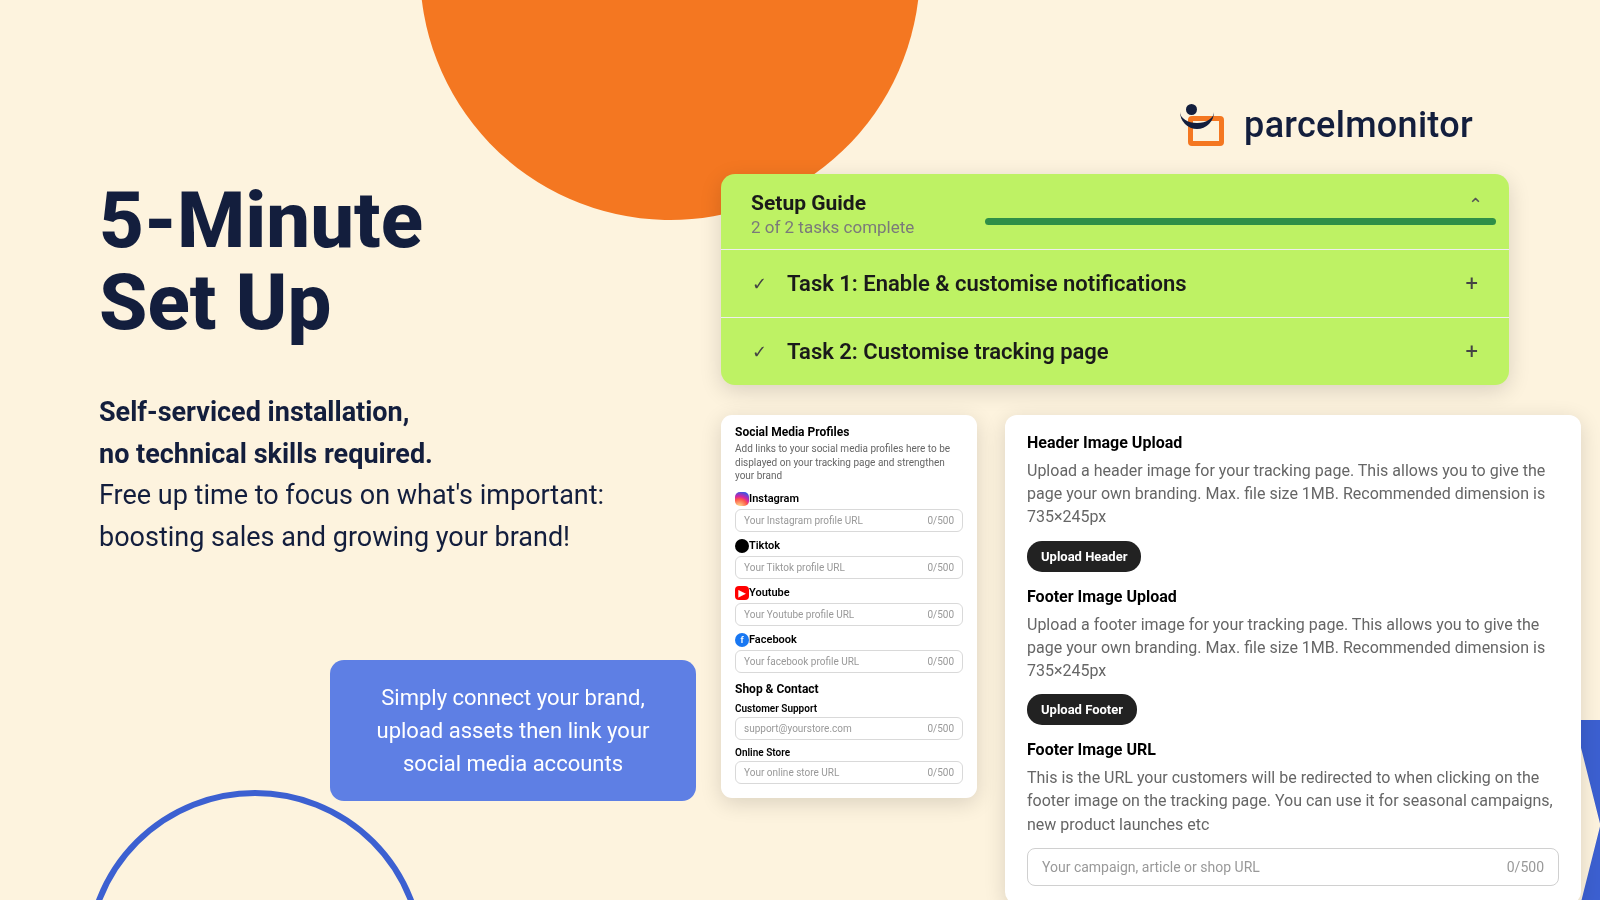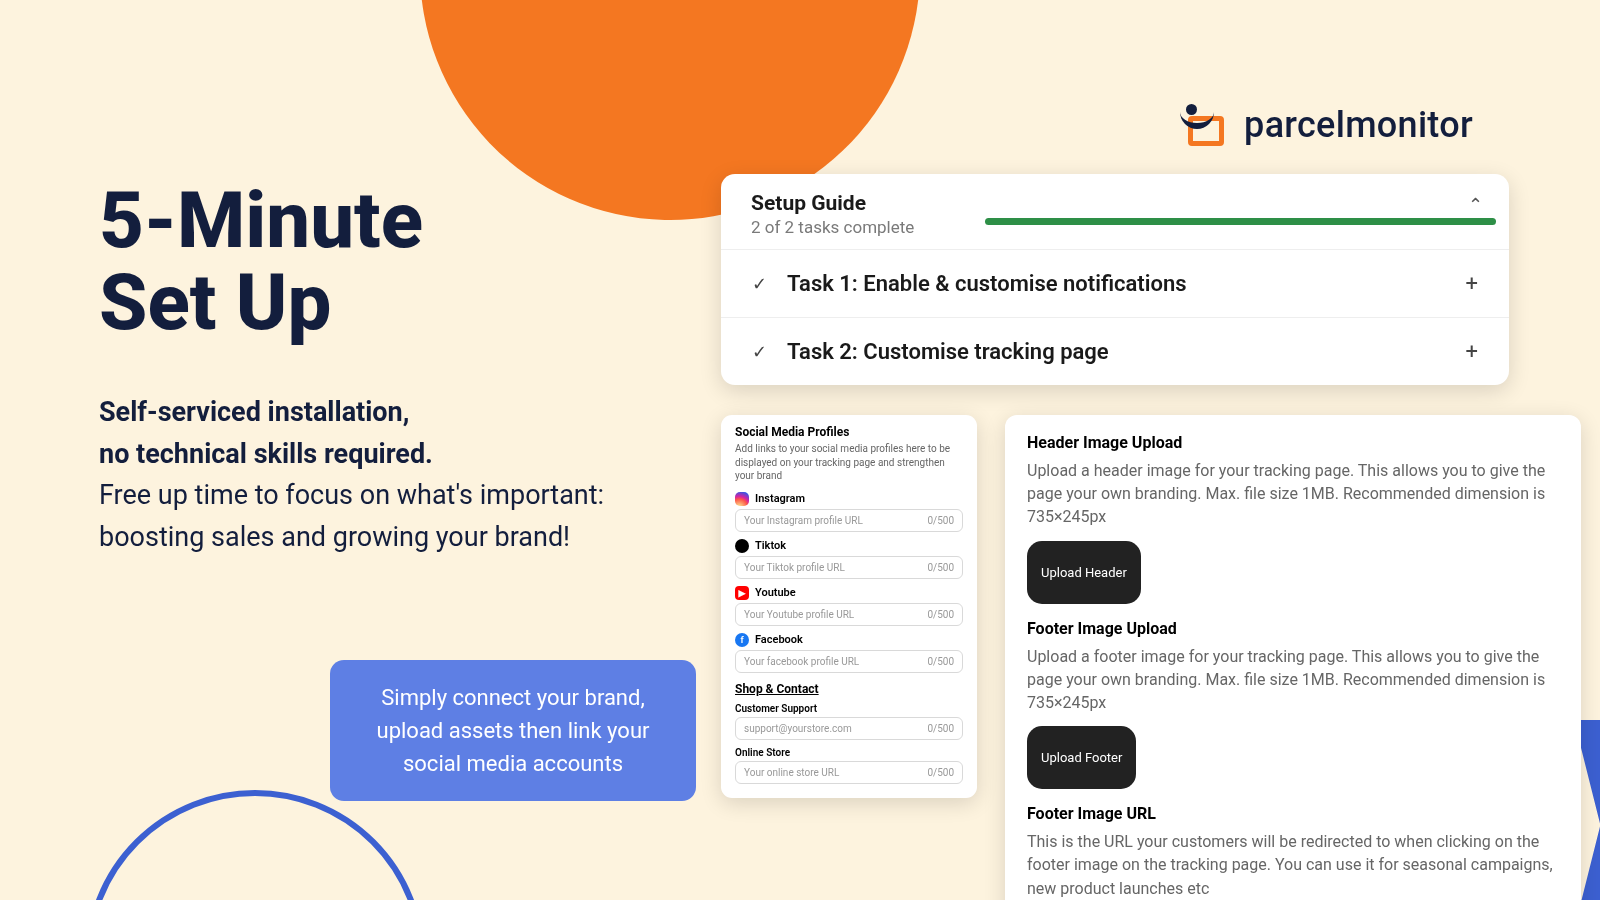--- a/index.html
+++ b/index.html
@@ -107,21 +107,21 @@
   font-size: 36px;
   font-weight: 500;
   letter-spacing: 0.3px;
   color: #131e3d;
 }
 
 .setup-card {
   position: absolute;
   top: 174px; left: 721px;
   width: 788px;
-  background: #ffffff;
+  background: #bef264;
   border-radius: 14px;
   box-shadow: 0 6px 22px rgba(0,0,0,0.14);
   padding: 0;
 }
 .setup-header {
   padding: 17px 30px 12px;
   position: relative;
 }
 .setup-header h2 {
   font-size: 21px; font-weight: 700; color: #1a1a1a;
@@ -156,53 +156,53 @@
   width: 256px;
   background: #fff;
   border-radius: 11px;
   box-shadow: 0 5px 21px rgba(0,0,0,0.14);
   padding: 10px 14px 14px;
   font-size: 11px;
 }
 .social-card h3 { font-size: 12px; font-weight: 700; margin-bottom: 3px; }
 .social-card .desc { font-size: 10px; color: #666; line-height: 1.35; margin-bottom: 9px; }
 .social-item { margin-bottom: 7px; }
-.social-item .label { display:flex; align-items:center; gap:6px; font-size:11px; font-weight:600; margin-bottom:3px;margin-top:7px;}
+.social-item .label { display:flex; align-items:center; font-size:11px; font-weight:600; margin-bottom:3px;margin-top:7px;}
 .social-item .icon { width:14px; height:14px; border-radius:4px; display:flex; align-items:center; justify-content:center; font-size:9px; color:#fff; }
 .icon.ig { background: radial-gradient(circle at 30% 110%, #fdf497 0%, #fd5949 45%, #d6249f 60%, #285AEB 90%); border-radius:5px; }
 .icon.tt { background:#000; border-radius:50%; }
 .icon.yt { background:#ff0000; border-radius:4px; }
 .icon.fb { background:#1877f2; border-radius:50%; }
 .input-row {
   display:flex; align-items:flex-start; justify-content:space-between;
   border: 1px solid #d9d9d9; border-radius: 6px;
   padding: 5px 8px;
 }
 .input-row .ph { color:#999; font-size:10px; }
 .input-row .counter { color:#999; font-size:10px; }
 .social-card .section-break { margin-top: 9px; }
-.social-card .subhead { font-weight:700; font-size:12px; margin-bottom:7px; margin-top:4px;text-decoration:underline;}
+.social-card .subhead { font-weight:700; font-size:12px; margin-bottom:7px; margin-top:4px;}
 .social-card .fieldlabel { font-size:10px; font-weight:600; margin-bottom:3px; }
 
 .upload-card {
   position: absolute;
   top: 415px; left: 1005px;
   width: 576px;
   background:#fff;
   border-radius: 12px;
   box-shadow: 0 5px 21px rgba(0,0,0,0.14);
   padding: 18px 22px;
 }
 .upload-card h3 { font-size: 16px; font-weight: 700; margin-bottom: 7px; }
 .upload-card p { font-size: 16px; color: #666; line-height: 1.45; margin-bottom: 12px; }
 .upload-btn {
   display:inline-block;
   background:#222; color:#fff;
-  font-size: 13px; font-weight:400;
-  padding: 24px 14px; border-radius: 15px;
+  font-size: 13px; font-weight:700;
+  padding: 8px 14px; border-radius: 15px;
   margin-bottom: 15px;
 }
 .upload-card .big-input {
   display:flex; justify-content:space-between; align-items:center;
   border:1px solid #d0d0d0; border-radius:8px;
   padding: 10px 14px;
   font-size: 14px;
 }
 .upload-card .big-input .ph { color:#999; }
 .upload-card .big-input .counter { color:#999; }

